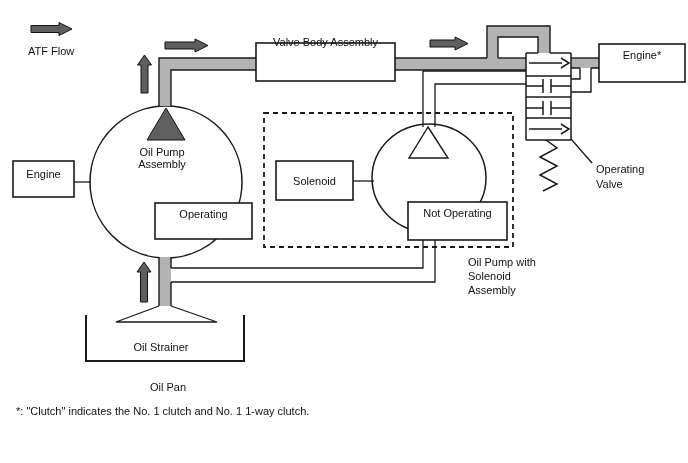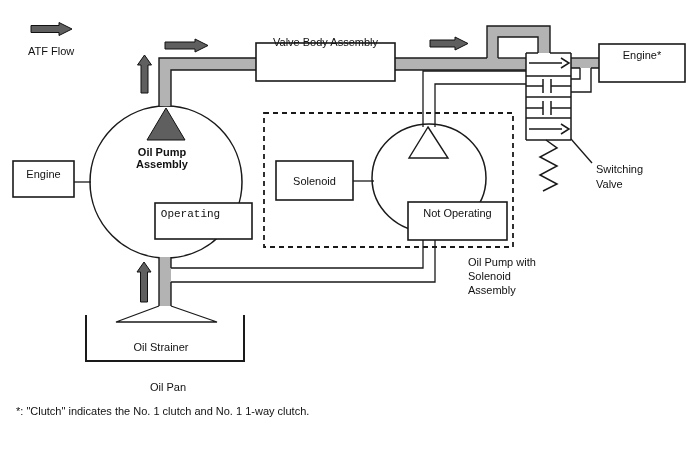--- a/index.html
+++ b/index.html
@@ -95,22 +95,22 @@
   <rect class="box" x="599" y="44" width="86" height="38"></rect>
   <rect class="box" x="155" y="203" width="97" height="36"></rect>
   <rect class="box" x="276" y="161" width="77" height="39"></rect>
   <rect class="box" x="408" y="202" width="99" height="38"></rect>
 </svg>
 
   <div class="lbl nw" style="left:28px;top:45px;">ATF Flow</div>
   <div class="lbl ctr" style="left:13px;top:168px;width:61px;">Engine</div>
   <div class="lbl ctr" style="left:256px;top:36px;width:139px;">Valve Body Assembly</div>
   <div class="lbl ctr" style="left:599px;top:49px;width:86px;">Engine*</div>
-  <div class="lbl ctr" style="left:132px;top:146px;width:60px;font-weight:bold;">Oil Pump Assembly</div>
-  <div class="lbl ctr" style="left:142px;top:208px;width:97px;font-family:Liberation Mono, monospace;">Operating</div>
+  <div class="lbl ctr" style="left:132px;top:146px;width:60px;">Oil Pump Assembly</div>
+  <div class="lbl ctr" style="left:155px;top:208px;width:97px;">Operating</div>
   <div class="lbl ctr" style="left:276px;top:175px;width:77px;">Solenoid</div>
   <div class="lbl ctr" style="left:408px;top:207px;width:99px;">Not Operating</div>
   <div class="lbl" style="left:444px;top:255px;width:85px;line-height:14px;margin-left:24px;">Oil Pump with Solenoid Assembly</div>
-  <div class="lbl" style="left:596px;top:162px;width:62px;line-height:15px;">Switching Valve</div>
+  <div class="lbl" style="left:596px;top:162px;width:62px;line-height:15px;">Operating Valve</div>
   <div class="lbl ctr" style="left:111px;top:341px;width:100px;">Oil Strainer</div>
   <div class="lbl ctr" style="left:118px;top:367px;width:100px;margin-top:14px;">Oil Pan</div>
   <div class="lbl nw" style="left:16px;top:405px;">*: "Clutch" indicates the No. 1 clutch and No. 1 1-way clutch.</div>
 </div>
 
 </body></html>

